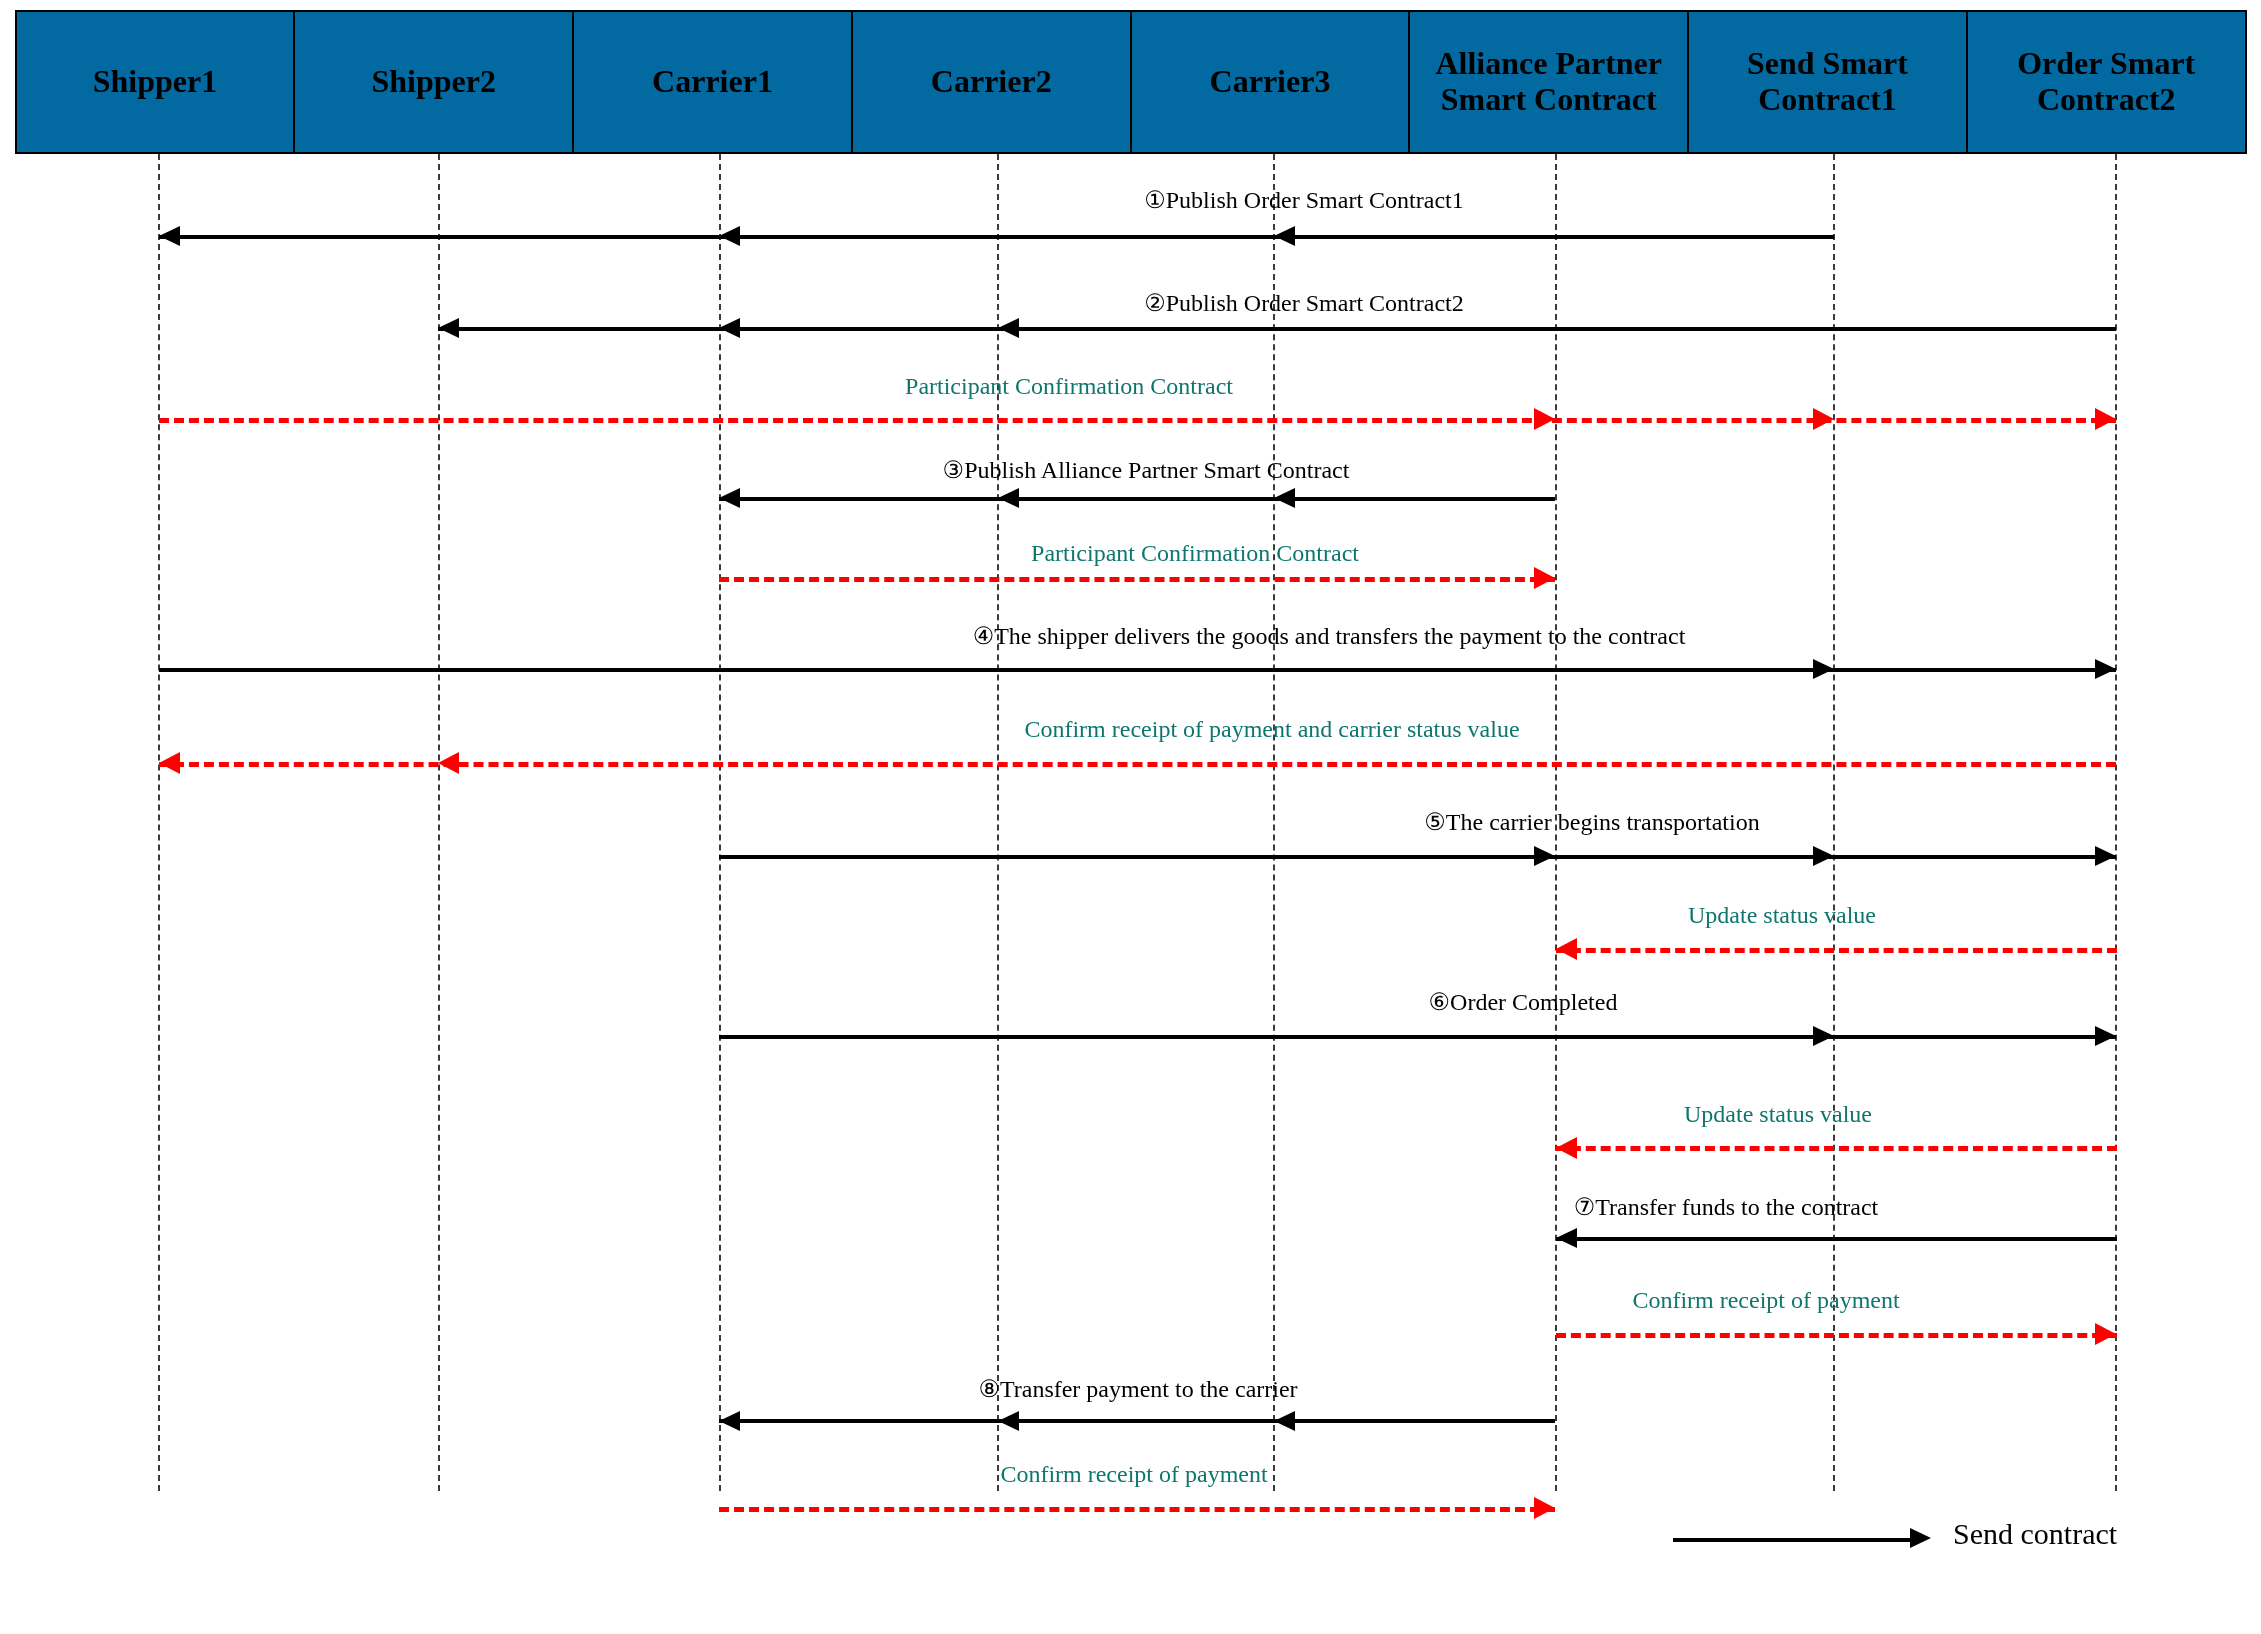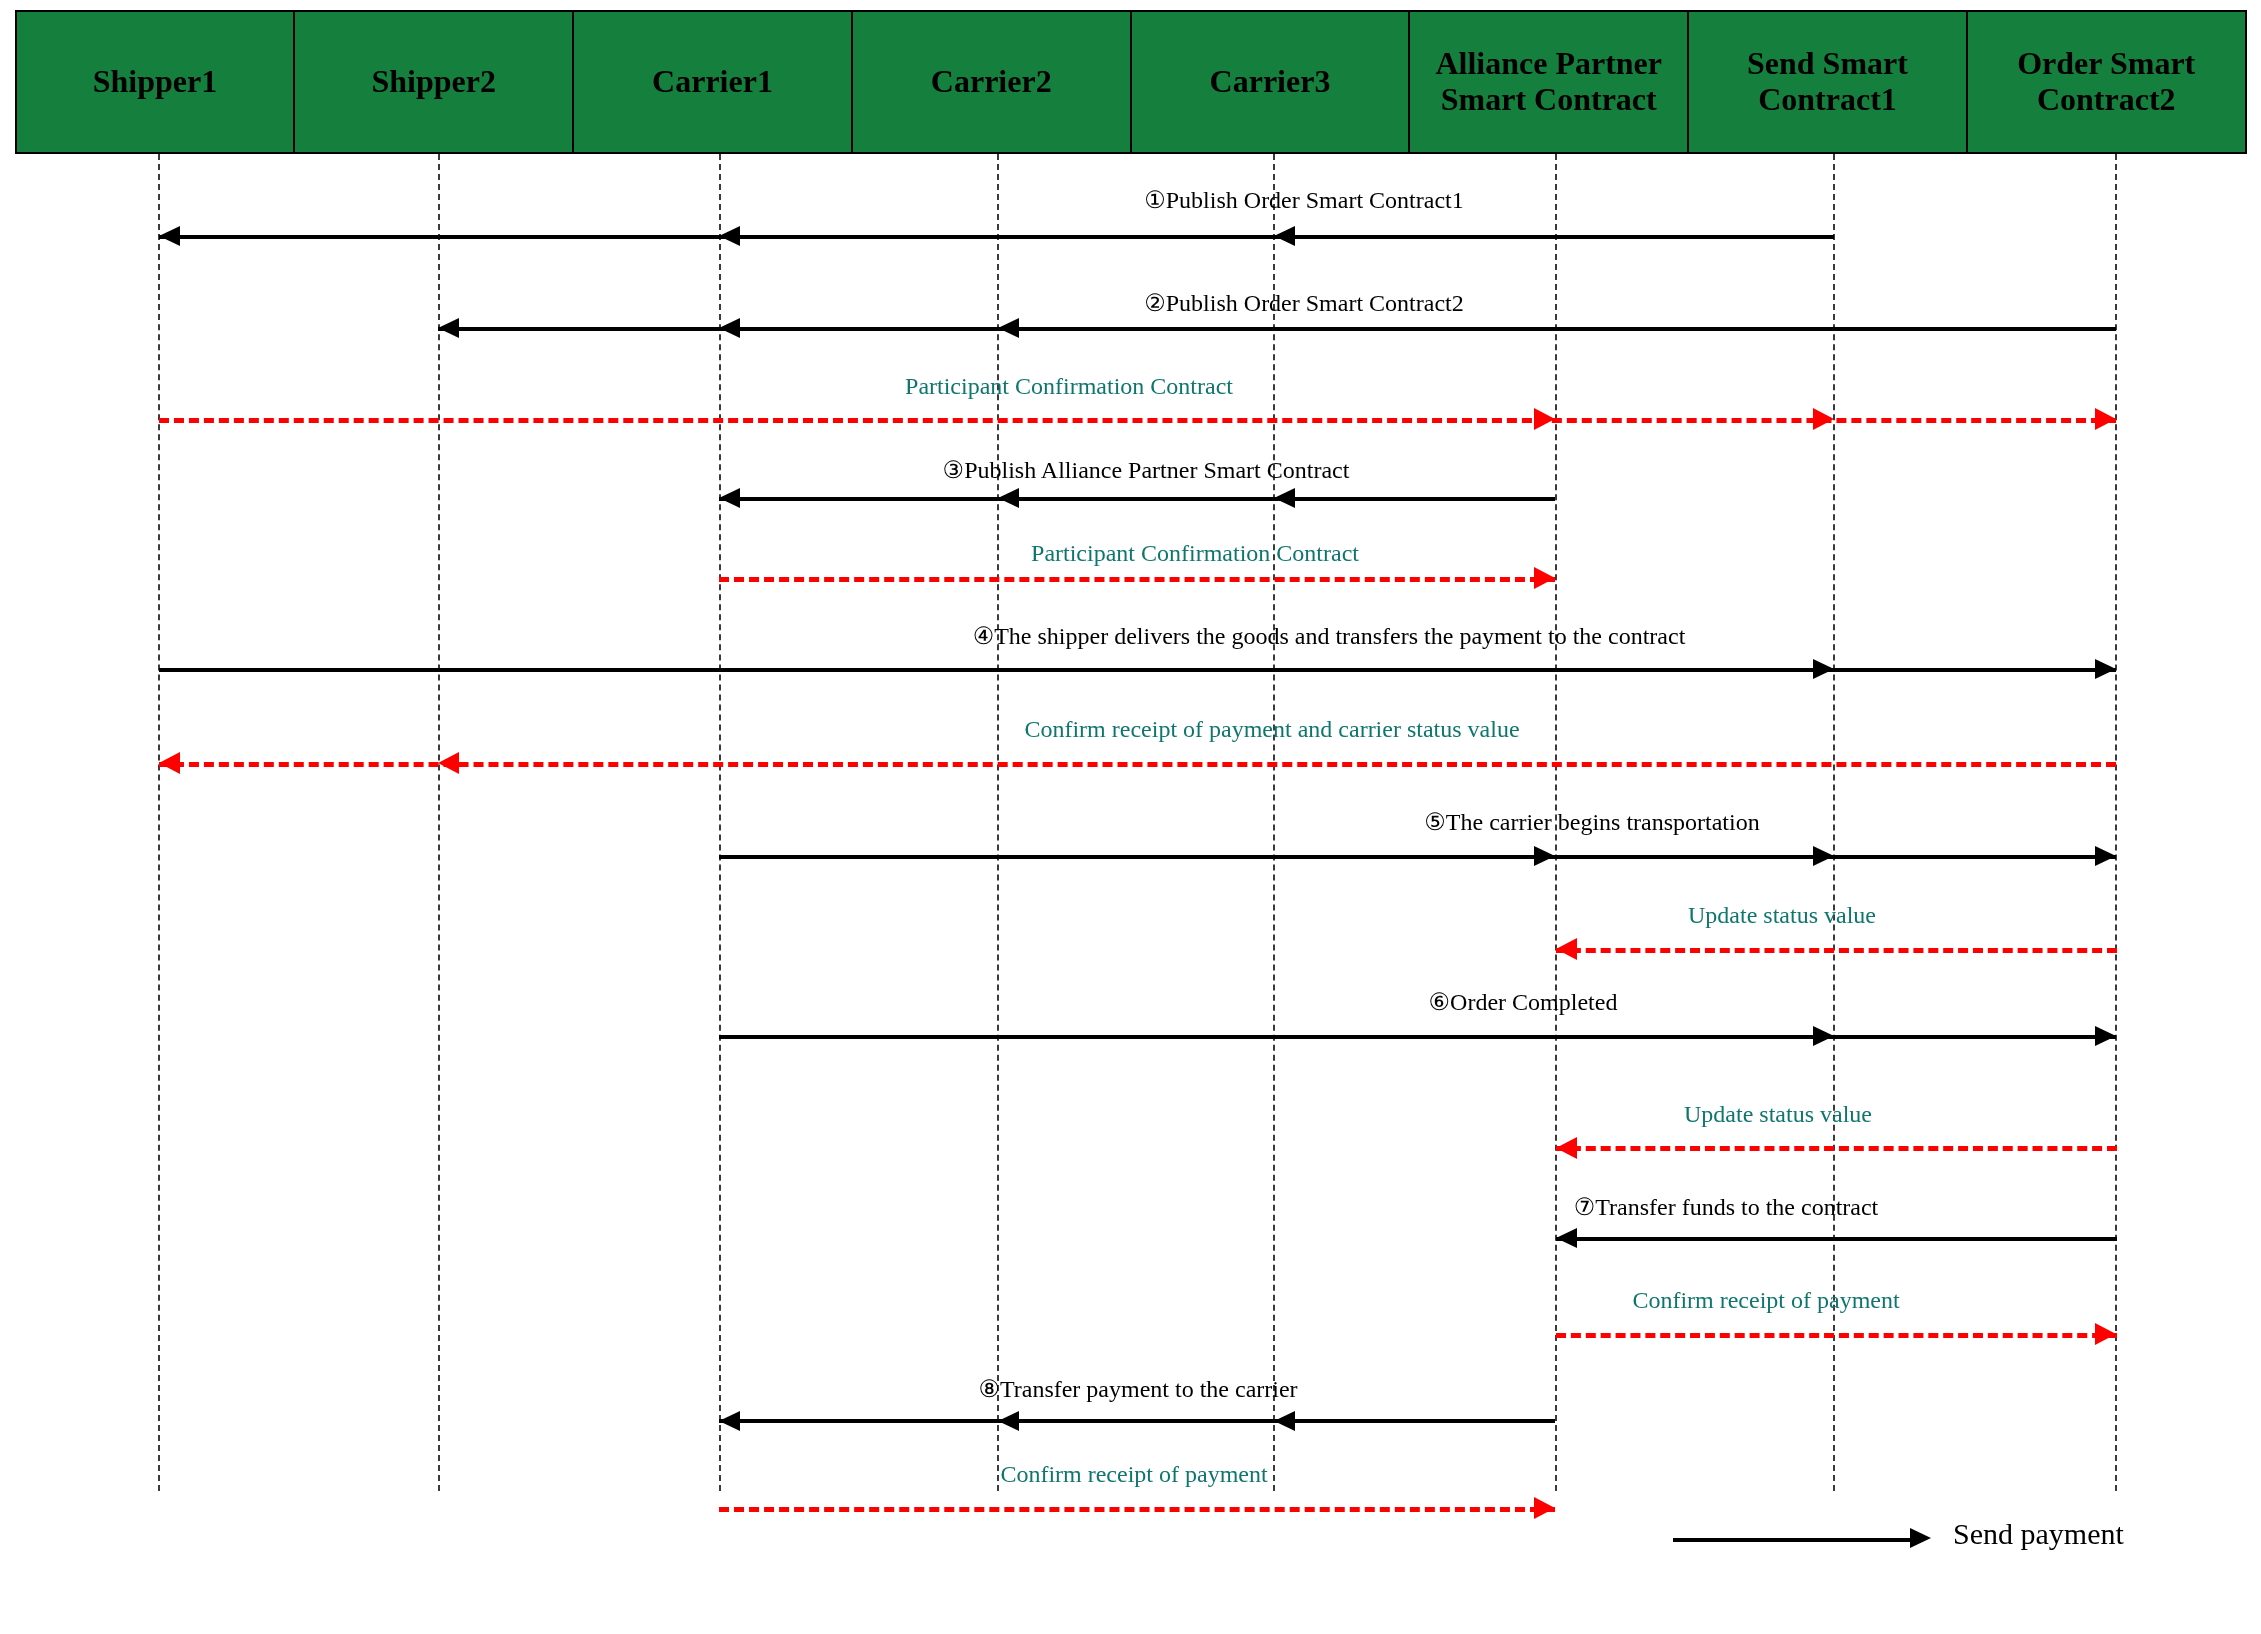--- a/index.html
+++ b/index.html
@@ -18,21 +18,21 @@
   
   #header-row {
     position: absolute;
     left: 14.6px;
     top: 9.7px;
     width: 2232px;
     height: 144px;
     display: flex;
     border: 2.4px solid #000000;
     box-sizing: border-box;
-    background: #15803d;
+    background: #0369a1;
   }
   .participant-box {
     flex: 1 1 0;
     border-right: 2.4px solid #000000;
     box-sizing: border-box;
     display: flex;
     align-items: center;
     justify-content: center;
     text-align: center;
     font-weight: bold;
@@ -240,18 +240,18 @@
       <div class="msg-label" style="left: 1138px; top: 1377px;">⑧Transfer payment to the carrier</div>
       <div class="msg-line dashed" style="left: 719px; width: 836px; top: 1507px;"></div>
       <div class="arrowhead dashed-right" style="top: 1497px; left: 1534px;"></div>
       <div class="msg-label red" style="left: 1134px; top: 1462px;">Confirm receipt of payment</div>
     </div>
 
   <div id="legend">
     <div class="legend-row" style="top:0px">
       <div class="legend-line solid"></div>
       <div class="legend-arrow arrowhead solid-right"></div>
-      <div class="legend-text">Send payment</div>
+      <div class="legend-text">Send contract</div>
     </div>
   </div>
 
 </div>
 
 
 </body></html>

